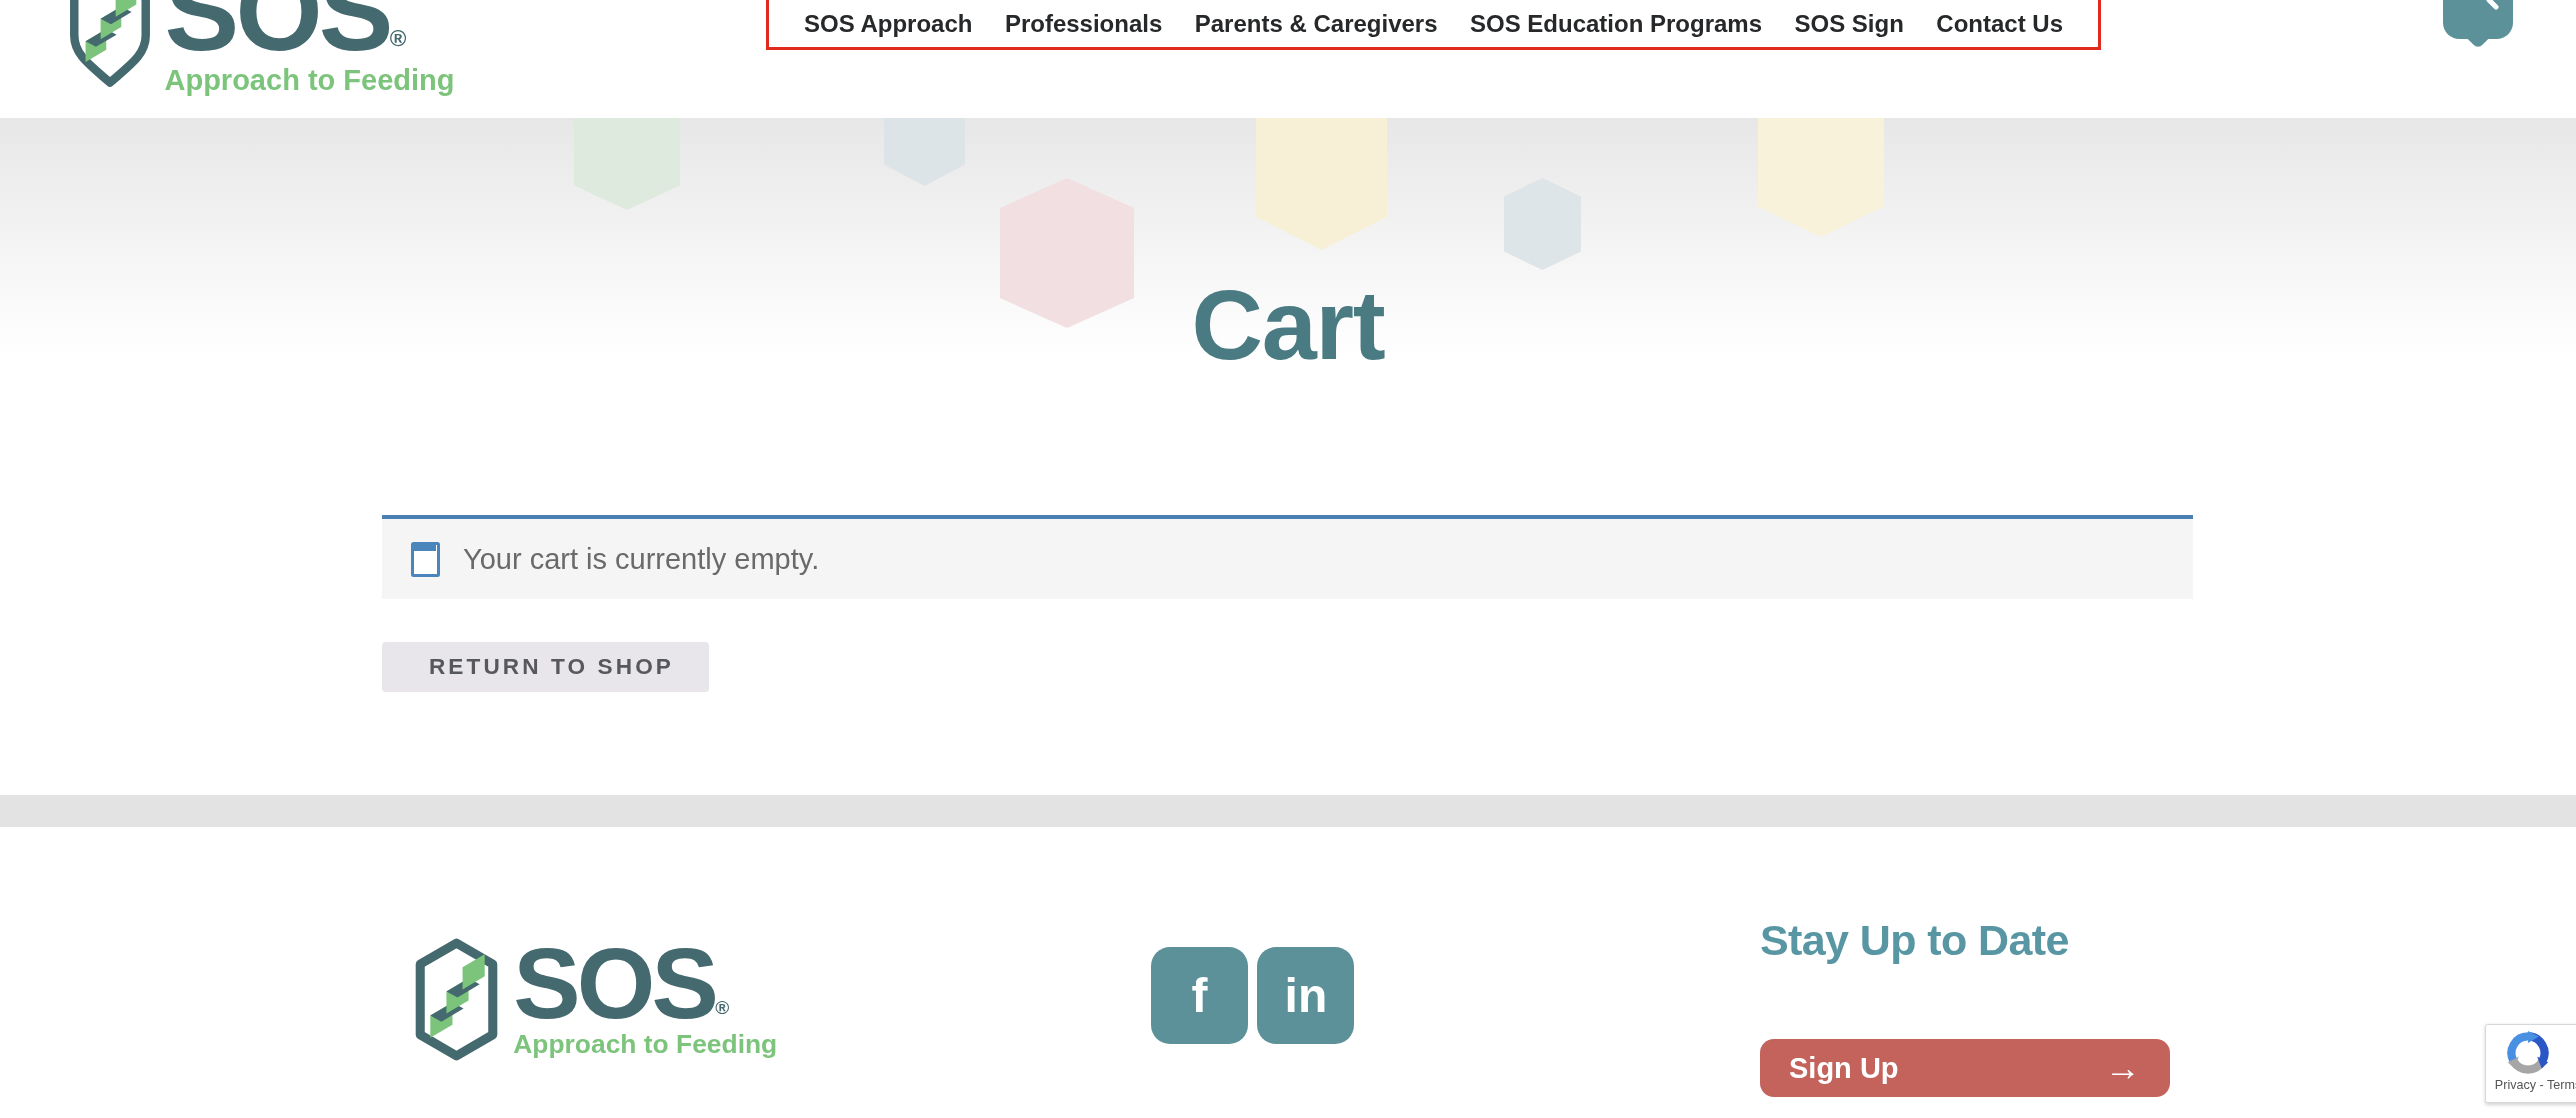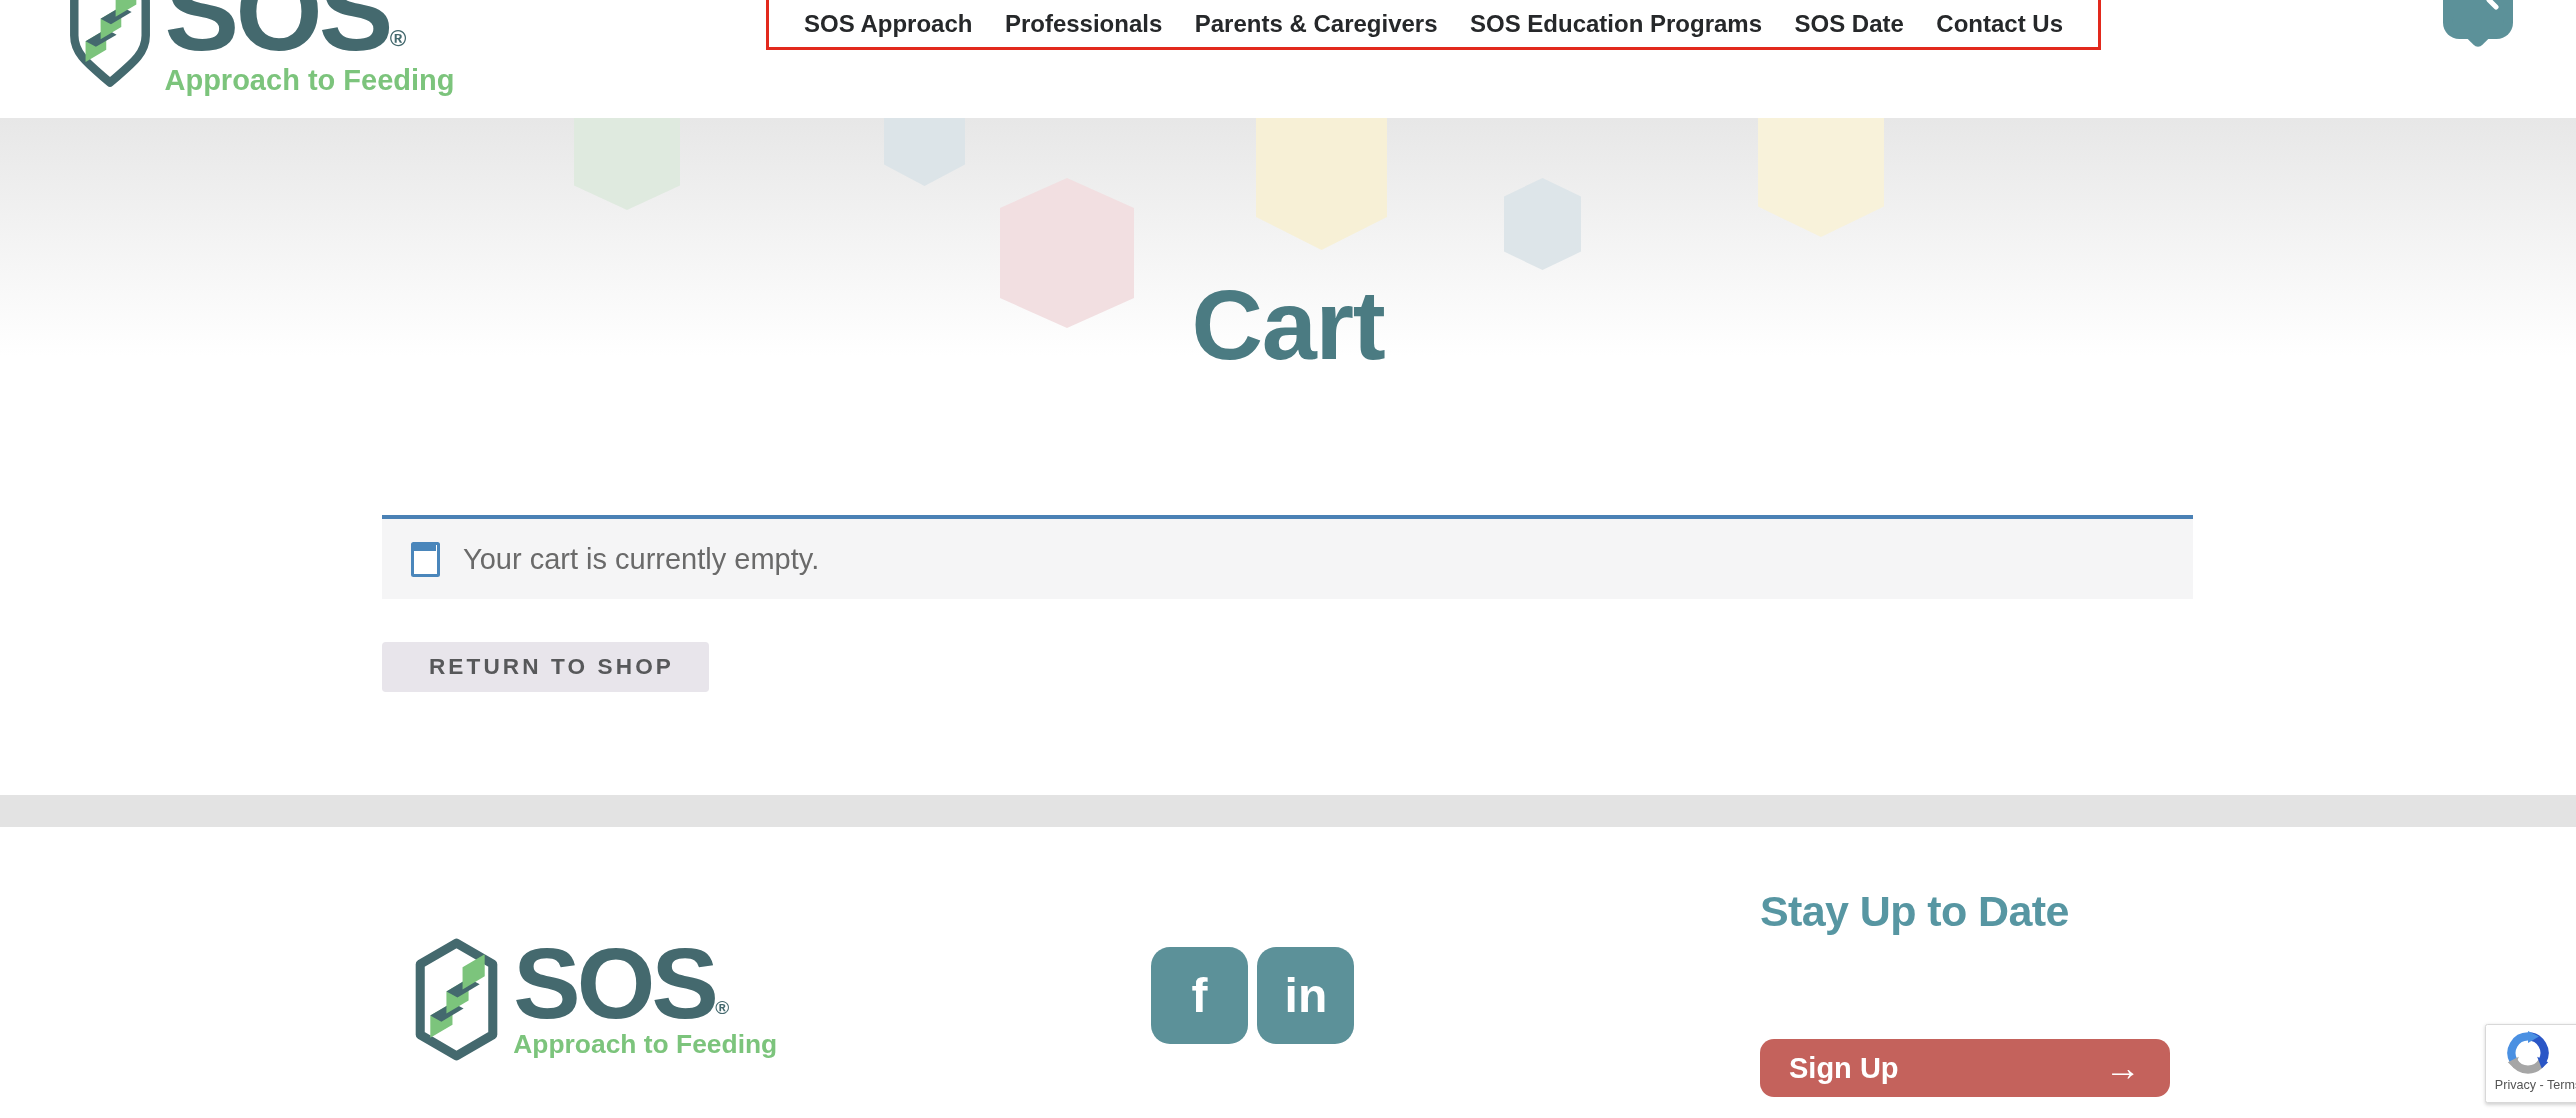--- a/index.html
+++ b/index.html
@@ -86,21 +86,21 @@
 
   .social-row { position:absolute; left:1151px; top:120px; display:flex; gap:9.4px; }
   .social-btn {
     width:97px; height:97px; background:#5c9199; border-radius:19px; border:none; cursor:pointer;
     display:flex; align-items:center; justify-content:center;
     color:#fff; font-weight:bold; font-family:inherit;
   }
   .social-btn .glyph { font-size:48px; line-height:1; }
 
   .newsletter { position:absolute; left:1760px; top:60px; width:566px; }
-  .newsletter-heading { font-size:43px; font-weight:bold; color:#5796a2; letter-spacing:-0.6px; }
+  .newsletter-heading { font-size:43px; font-weight:bold; color:#5796a2; letter-spacing:-0.6px;margin-top:29px; }
   .newsletter-desc { margin-top:16.4px; width:541px; font-size:22.6px; line-height:1.55; color:#3e3e3e; }
   .signup-btn {
     position:absolute; left:1760px; top:212px; width:410px; height:58px;
     background:#c4625c; border:none; border-radius:14px; cursor:pointer;
     display:flex; align-items:center; justify-content:space-between; padding:0 29px;
     color:#fff; font-family:inherit;
   }
   .signup-label { font-size:29px; font-weight:bold; }
   .signup-arrow { font-size:36px; font-weight:normal; line-height:1; }
 
@@ -131,21 +131,21 @@
       <span class="brand-big">SOS</span><span class="brand-reg">®</span>
       <div class="brand-tagline">Approach to Feeding</div>
     </span>
   </a>
 
   <nav class="nav-box">
     <span class="nav-item">SOS Approach</span>
     <span class="nav-item">Professionals</span>
     <span class="nav-item">Parents &amp; Caregivers</span>
     <span class="nav-item">SOS Education Programs</span>
-    <span class="nav-item">SOS Date</span>
+    <span class="nav-item">SOS Sign</span>
     <span class="nav-item">Contact Us</span>
   </nav>
 
   <div class="search-pin">
     <div class="pin-body"></div>
     <div class="pin-tip"></div>
 
     <div class="handle"></div>
   </div>
 </header>

